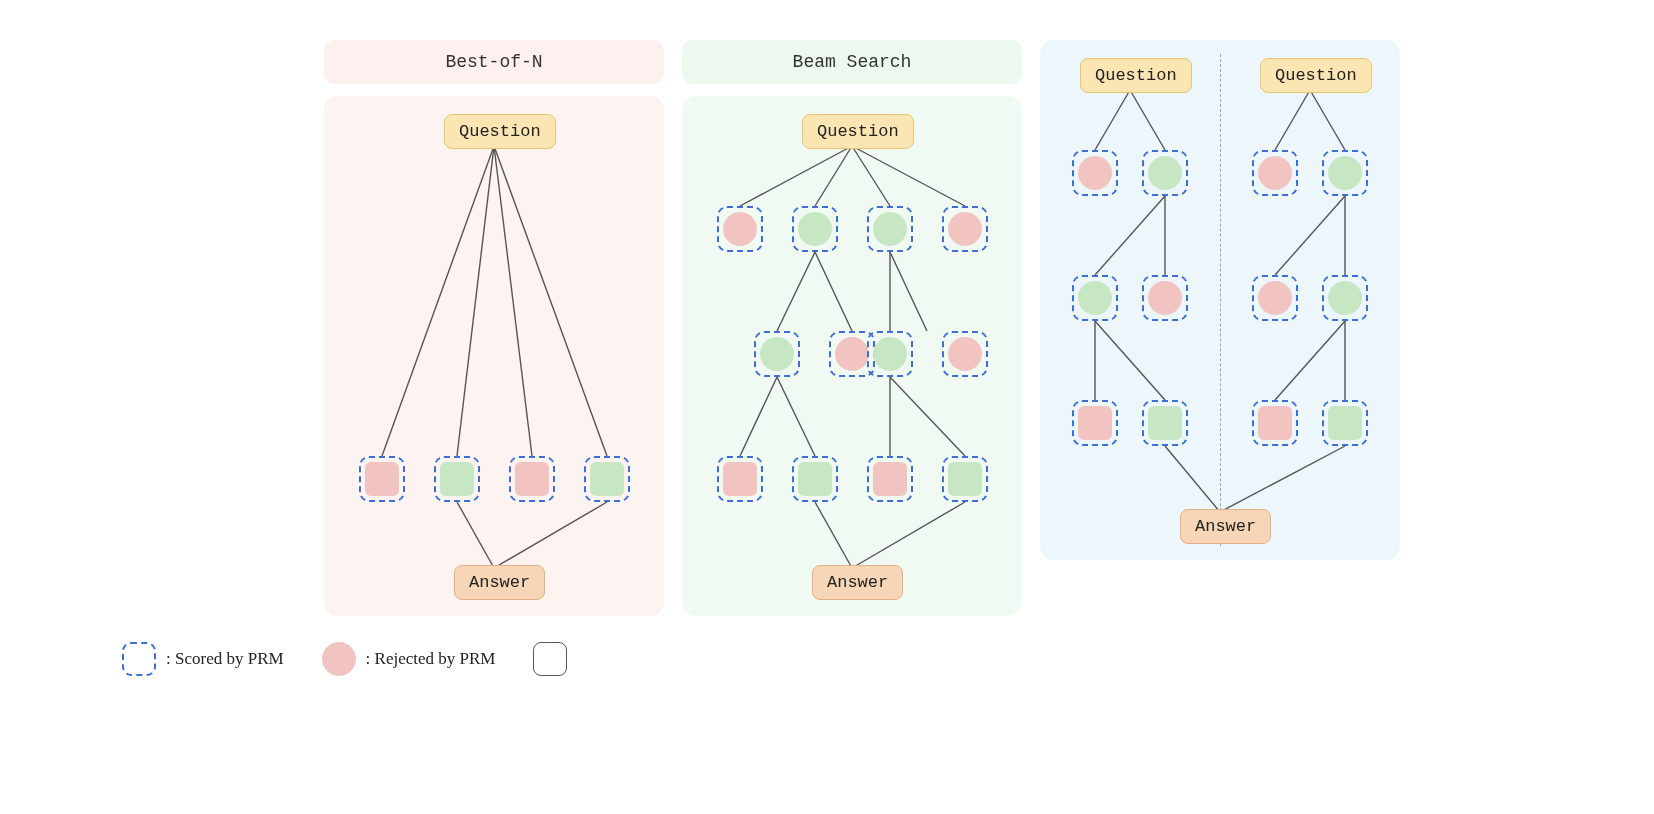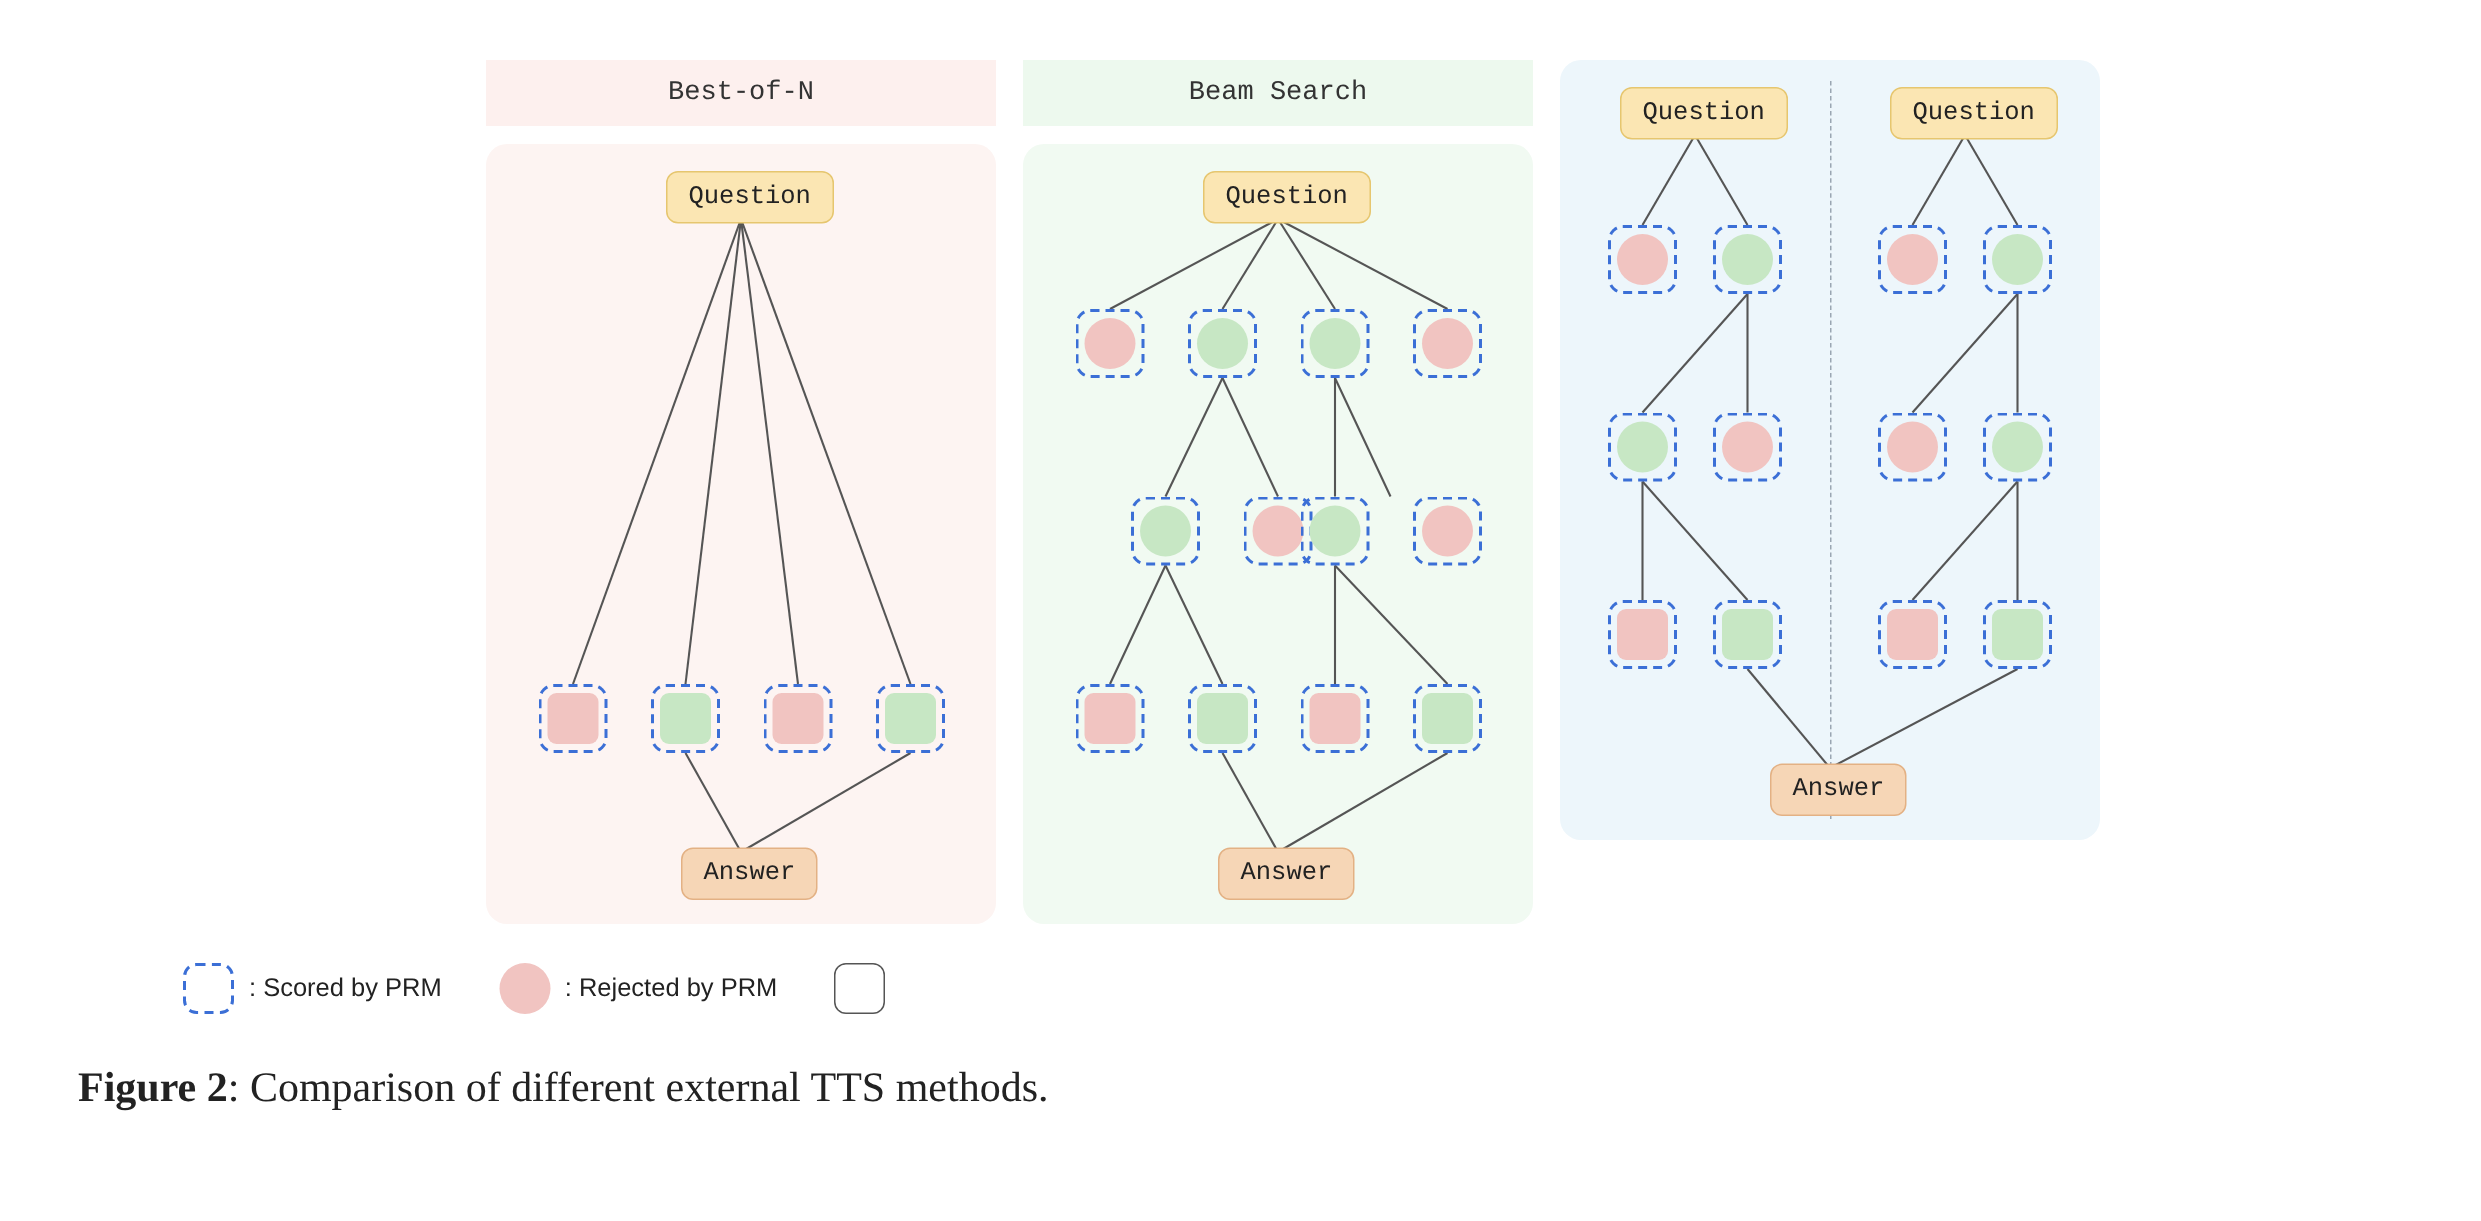--- a/index.html
+++ b/index.html
@@ -22,21 +22,21 @@
   .panel {
     display: flex;
     flex-direction: column;
     align-items: center;
     width: 340px;
   }
   .panel-header {
     width: 100%;
     text-align: center;
     padding: 12px 0;
-    border-radius: 0;
+    border-radius: 10px;
     font-family: "Courier New", monospace;
     font-size: 18px;
     margin-bottom: 12px;
   }
   .hdr-pink  { background: #fdf0ee; color: #333; }
   .hdr-green { background: #edf9ee; color: #333; }
   .hdr-blue  { background: #e9f4fa; color: #333; }
   .panel-body {
     width: 100%;
     height: 520px;
@@ -89,21 +89,21 @@
     position: absolute;
     top: 14px; bottom: 14px;
     left: 50%;
     border-left: 1.5px dashed #9aa6b2;
   }
   
   .legend {
     display: flex;
     gap: 38px;
     margin: 26px 0 0 70px;
-    font-family: Liberation Sans, sans-serif;
+    font-family: Liberation Serif, serif;
     font-size: 17px;
     flex-wrap: nowrap;
   }
   .leg-item { display: flex; align-items: center; gap: 10px; white-space: nowrap; }
   .leg-swatch { width: 34px; height: 34px; position: relative; }
   .leg-dashed { border: 2.5px dashed #3b6fd6; border-radius: 9px; box-sizing: border-box; }
   .leg-blob { border-radius: 50%; }
   .leg-blob.sel { background: #c7e7c4; }
   .leg-blob.rej { background: #f1c4c1; }
   .leg-circ { border: 1.5px solid #555; border-radius: 50%; box-sizing: border-box; background:#fff; }
@@ -293,17 +293,14 @@
     </div>
     <div class="leg-item">
       <div class="leg-swatch leg-blob rej"></div>
       <span>: Rejected by PRM</span>
     </div>
     <div class="leg-item">
       <div class="leg-swatch leg-sq"></div>
     </div>
   </div>
 
-  <div class="caption">
-    <b>Figure 2</b><span>: Comparison of different external TTS methods.</span>
-  </div>
 
 </div>
 
 </body></html>

